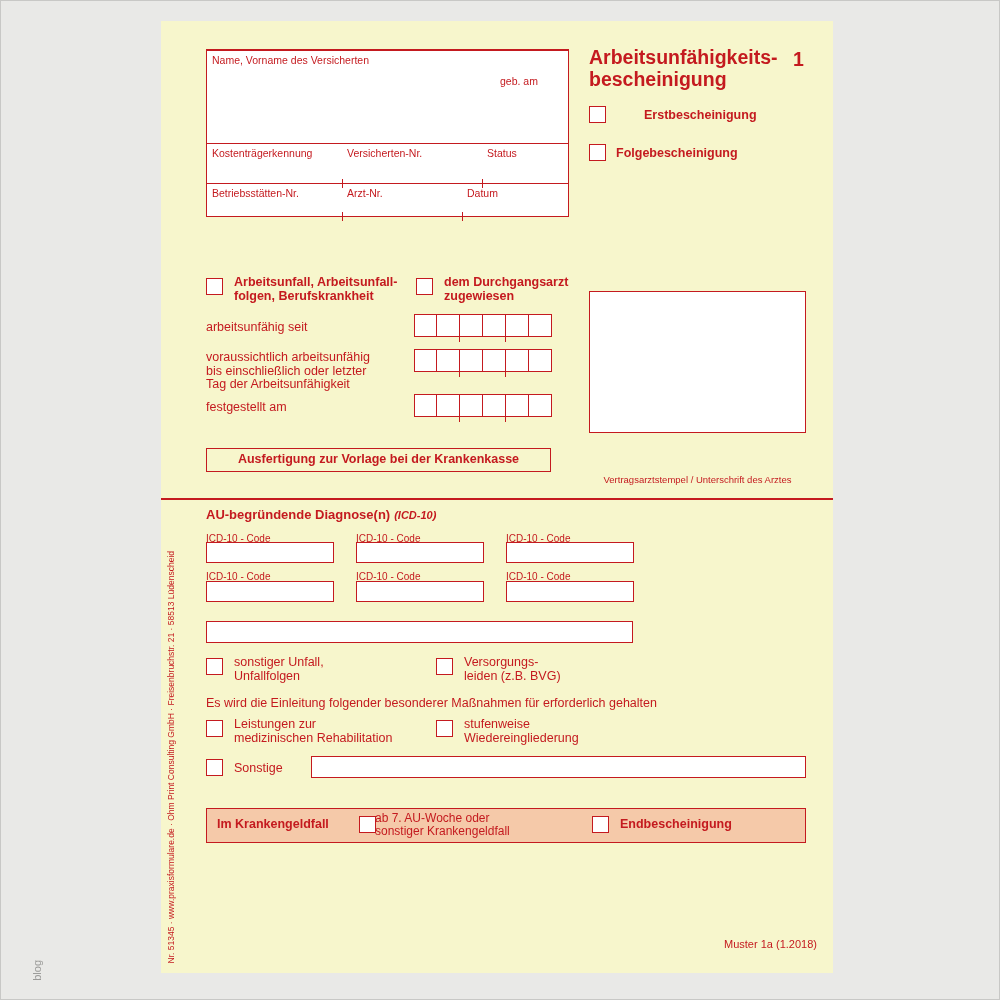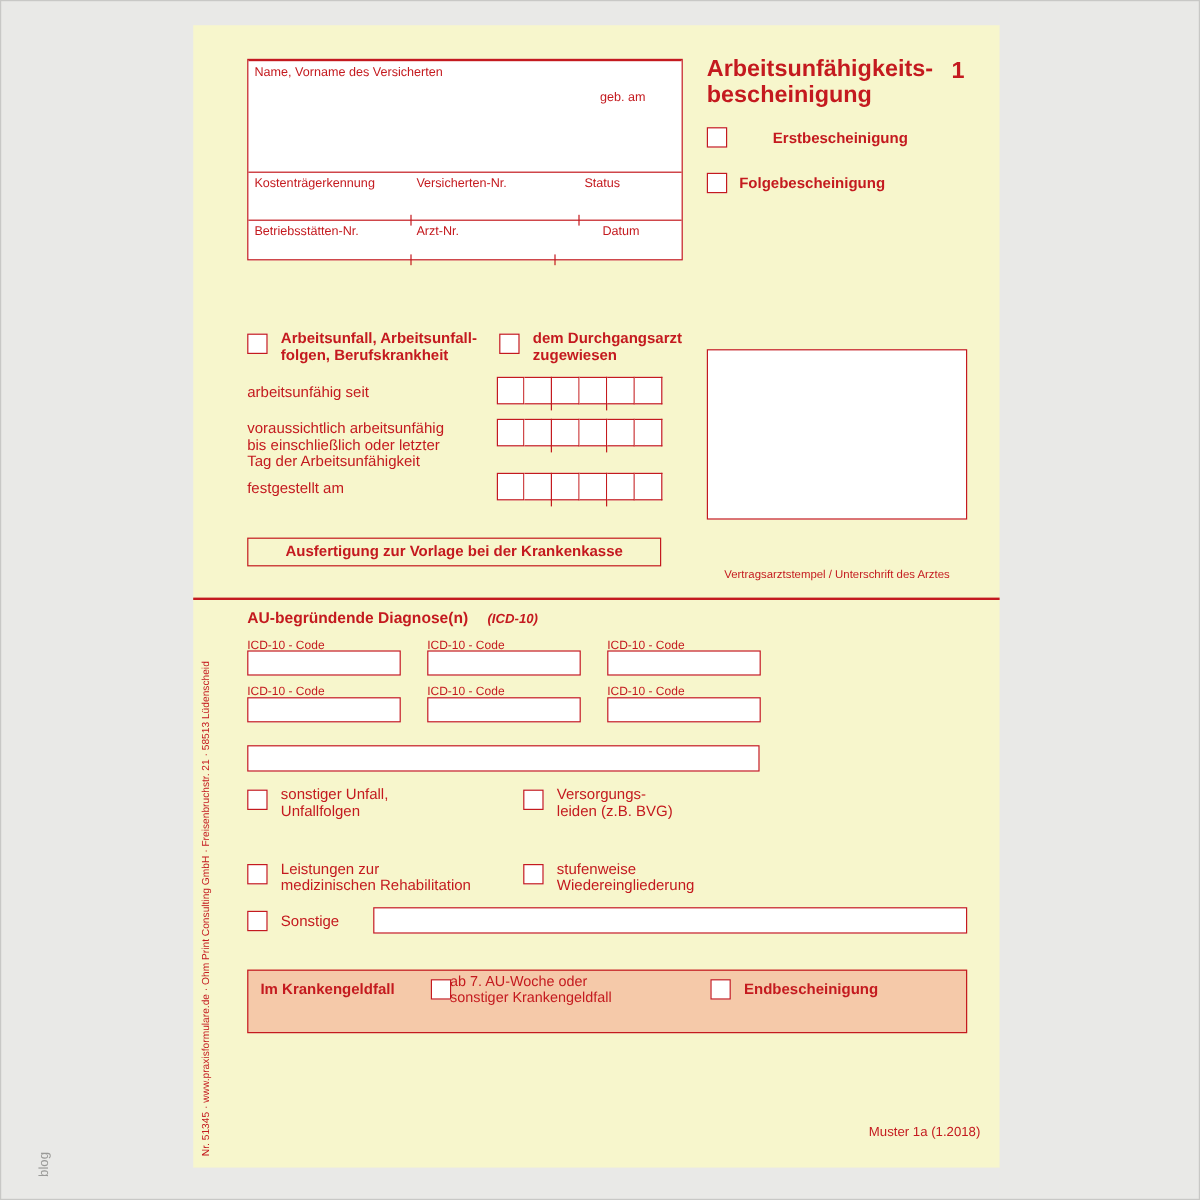--- a/index.html
+++ b/index.html
@@ -69,25 +69,25 @@
   }
 
   .ausfertigung {
     position:absolute; left:45px; top:427px; width:345px; height:24px;
     border:1.5px solid var(--red); color:var(--red); font-weight:bold;
     font-size:12.5px; text-align:center; line-height:21px;
   }
   .divider { position:absolute; left:0; top:477px; width:672px; height:2px; background:var(--red); }
 
   .diag-title { position:absolute; left:45px; top:486px; color:var(--red); font-size:13px; font-weight:bold; }
-  .diag-suffix { font-size:11px; font-style:italic; margin-left:16px; }
+  .diag-suffix { font-size:11px; font-style:italic; margin-left:4px; }
   .icd-label { position:absolute; color:var(--red); font-size:10px; }
 
   .krankengeld {
-    position:absolute; left:45px; top:787px; width:600px; height:53px;
+    position:absolute; left:45px; top:787px; width:600px; height:35px;
     background:var(--krankengeld-background); border:1.5px solid var(--red);
   }
 
   .stempel-caption {
     position:absolute; left:428px; top:417px; width:217px; text-align:center;
     color:var(--red); font-size:9.5px;margin-top:36px;
   }
 
   .side-text {
     position:absolute; left:5px; bottom:10px; color:var(--red);
@@ -128,21 +128,21 @@
         <span class="tick" style="left:135px;"></span>
         <span class="tick" style="left:275px;"></span>
       </div>
       <div class="prow" style="height:33px;">
         <div class="pcol" style="width:135px;">
           <span class="flabel">Betriebsstätten-Nr.</span>
         </div>
         <div class="pcol" style="width:120px;">
           <span class="flabel">Arzt-Nr.</span>
         </div>
-        <div class="pcol" style="flex:1;text-align:center;">
+        <div class="pcol" style="flex:1;">
           <span class="flabel">Datum</span>
         </div>
         <span class="tick" style="left:135px;"></span>
         <span class="tick" style="left:255px;"></span>
       </div>
     </div>
 
     <div class="title">
       <div>Arbeitsunfähigkeits-</div>
       <div>bescheinigung</div>
@@ -232,20 +232,21 @@
       <div>sonstiger Unfall,</div>
       <div>Unfallfolgen</div>
     </div>
 
     <span class="cbx" style="left:275px; top:637px;"></span>
     <div class="tx" style="left:303px; top:635px;">
       <div>Versorgungs-</div>
       <div>leiden (z.B. BVG)</div>
     </div>
 
+    <span class="tx" style="left:45px; top:676px;">Es wird die Einleitung folgender besonderer Maßnahmen für erforderlich gehalten</span>
 
     <span class="cbx" style="left:45px; top:699px;"></span>
     <div class="tx" style="left:73px; top:697px;">
       <div>Leistungen zur</div>
       <div>medizinischen Rehabilitation</div>
     </div>
 
     <span class="cbx" style="left:275px; top:699px;"></span>
     <div class="tx" style="left:303px; top:697px;">
       <div>stufenweise</div>

